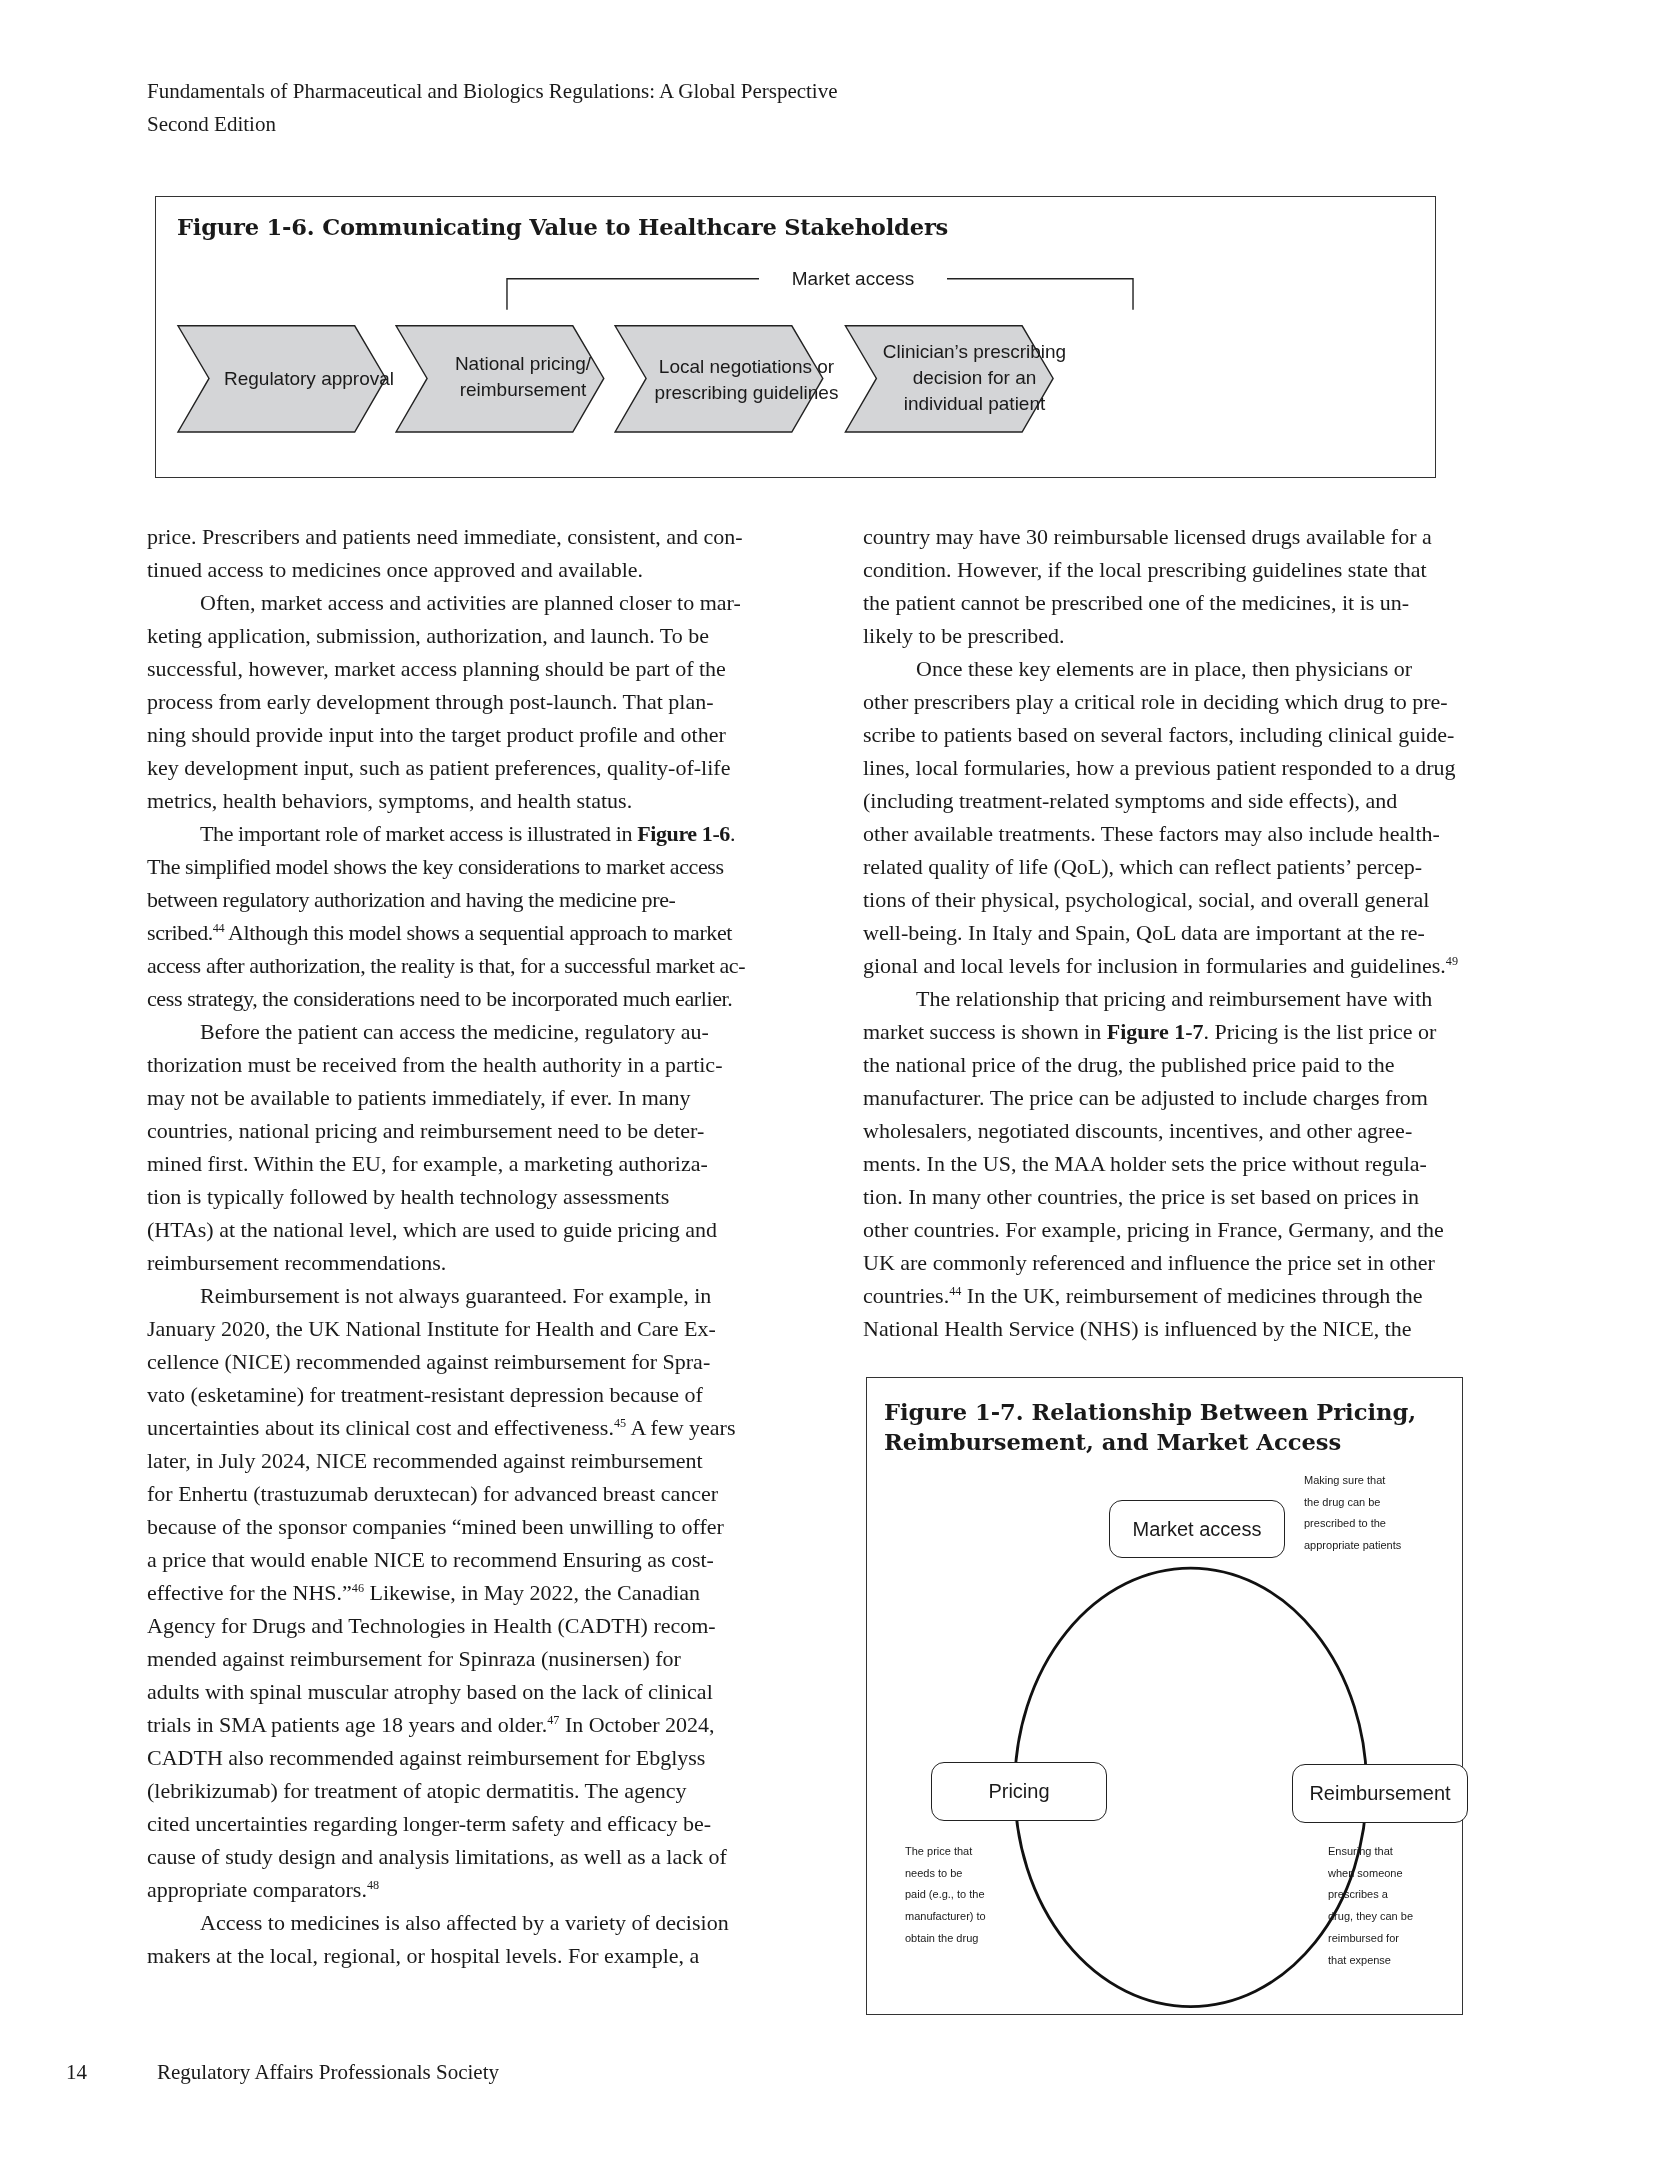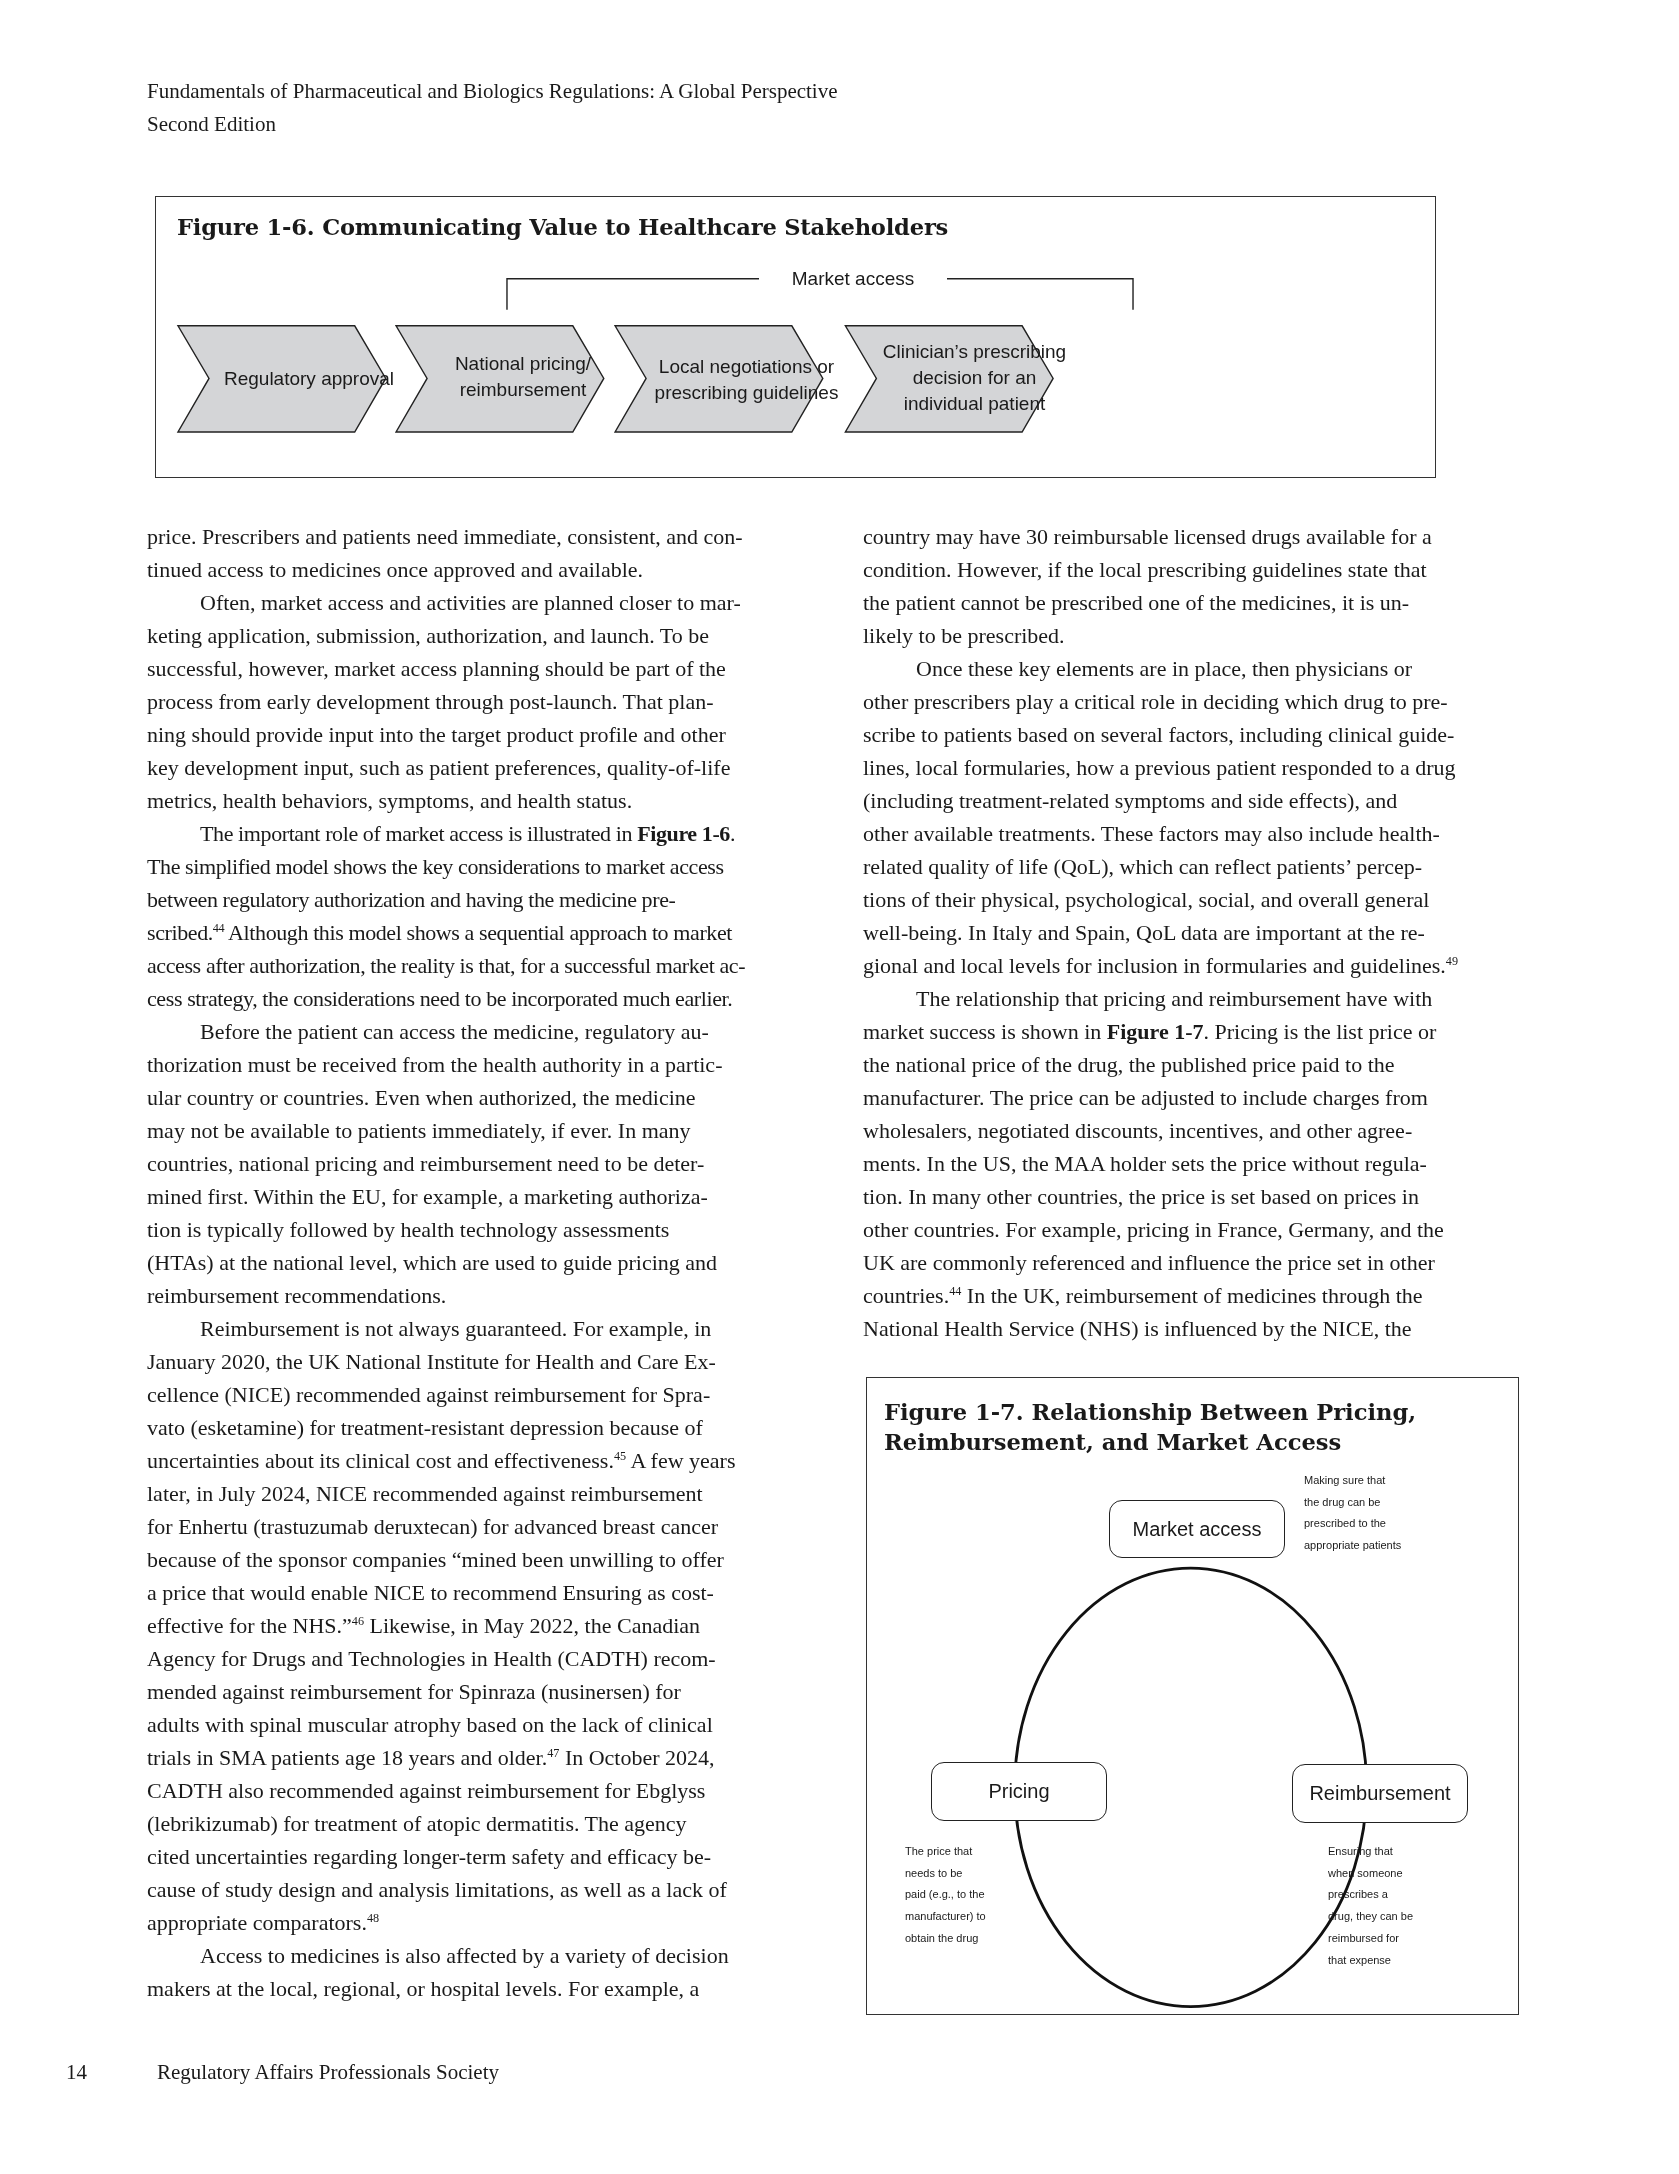--- a/index.html
+++ b/index.html
@@ -21,21 +21,21 @@
   .col { position: absolute; top: 520px; width: 659px; font-size: 22px; line-height: 33px; text-align: left; }
   .col p { margin: 0; }
   .col p.indent { text-indent: 53px; }
   .col-left { left: 147px; }
   .col-right { left: 863px; width: 665px; }
   sup { font-size: 12.2px; line-height: 0; vertical-align: super; }
   b { font-weight: bold; }
   .line { display: block; white-space: nowrap; }
 
   
-  .fig7 { position: absolute; left: 866px; top: 1377px; width: 653px; height: 638px; border: 1.9px solid #333; box-sizing: border-box; padding-left: 40px; }
+  .fig7 { position: absolute; left: 866px; top: 1377px; width: 597px; height: 638px; border: 1.9px solid #333; box-sizing: border-box; padding-left: 40px; }
   .fig7-title { position: absolute; left: 17px; top: 19px; font-size: 22.6px; line-height: 30px; }
   .fig7 svg { position: absolute; left: 0; top: 0; }
   .node { position: absolute; border: 1.9px solid #222; border-radius: 13px; background: #fff; font-size: 20px; display: flex; align-items: center; justify-content: center; }
   .note { position: absolute; font-size: 11px; line-height: 21.7px; }
 
   .footer { position: absolute; top: 2060px; font-size: 21px; }
 </style>
 </head>
 <body>
 
@@ -90,21 +90,20 @@
     <span class="line"><span>The important role of market access is illustrated in </span><b>Figure 1-6</b><span>.</span></span>
     <span class="line" style="text-indent:0">The simplified model shows the key considerations to market access</span>
     <span class="line" style="text-indent:0">between regulatory authorization and having the medicine pre-</span>
     <span class="line" style="text-indent:0"><span>scribed.</span><sup>44</sup><span> Although this model shows a sequential approach to market</span></span>
     <span class="line" style="text-indent:0">access after authorization, the reality is that, for a successful market ac-</span>
     <span class="line" style="text-indent:0">cess strategy, the considerations need to be incorporated much earlier.</span>
   </p>
   <p class="indent">
     <span class="line">Before the patient can access the medicine, regulatory au-</span>
     <span class="line" style="text-indent:0">thorization must be received from the health authority in a partic-</span>
-    <span class="line" style="text-indent:0">ular country or countries. Even when authorized, the medicine</span>
     <span class="line" style="text-indent:0">may not be available to patients immediately, if ever. In many</span>
     <span class="line" style="text-indent:0">countries, national pricing and reimbursement need to be deter-</span>
     <span class="line" style="text-indent:0">mined first. Within the EU, for example, a marketing authoriza-</span>
     <span class="line" style="text-indent:0">tion is typically followed by health technology assessments</span>
     <span class="line" style="text-indent:0">(HTAs) at the national level, which are used to guide pricing and</span>
     <span class="line" style="text-indent:0">reimbursement recommendations.</span>
   </p>
   <p class="indent">
     <span class="line">Reimbursement is not always guaranteed. For example, in</span>
     <span class="line" style="text-indent:0">January 2020, the UK National Institute for Health and Care Ex-</span>

